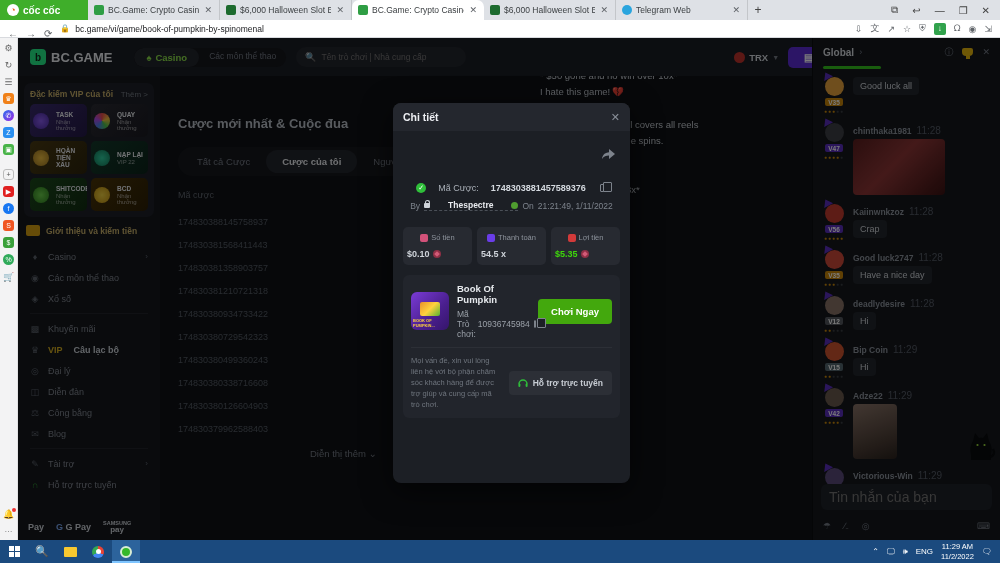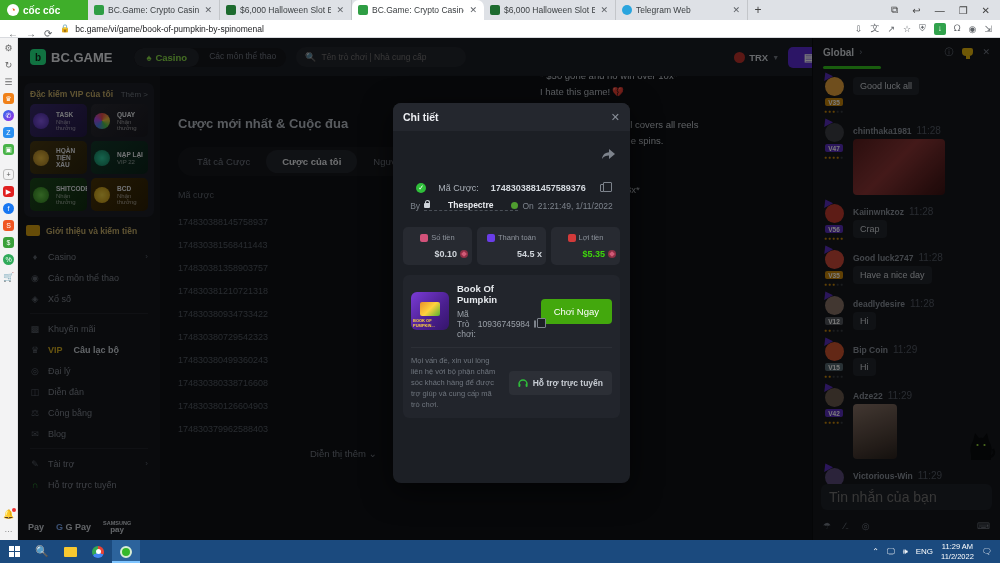--- a/index.html
+++ b/index.html
@@ -140,36 +140,36 @@
   .copyic::after { content:""; position:absolute; left:2px; top:-3px; width:7px; height:8px;
     border:1px solid #7d838c; border-radius:1px; background:#1c1f25; }
   .m-byline { text-align:center; margin-top:7px; color:#7d838c; font-size:8.5px;
     display:flex; justify-content:center; align-items:center; gap:4px; }
   .m-user { color:#e8eaee; font-weight:bold; border-bottom:1px dashed #4a4f57; display:flex; align-items:center; gap:18px;}
   .lockic { display:inline-block; width:6px; height:5px; background:#cfd4da; border-radius:1px; position:relative; }
   .lockic::before { content:""; position:absolute; left:1px; top:-3px; width:3px; height:3px;
     border:1px solid #cfd4da; border-bottom:none; border-radius:3px 3px 0 0; }
   .turtle { width:7px; height:7px; border-radius:50%; background:#4f9d2f; display:inline-block; }
   .stats { display:flex; gap:5px; margin:16px 10px 0; }
-  .stat { flex:1; background:#272a31; border-radius:5px; padding:6px 4px; text-align:right; }
+  .stat { flex:1; background:#272a31; border-radius:5px; padding:6px 4px; text-align:left; }
   .stat .lab { display:flex; justify-content:center; align-items:center; gap:3px; color:#8d939c; font-size:7.5px; }
   .stat .val { margin-top:7px; color:#cfd4da; font-size:9px; font-weight:bold; }
   .stat .val.green { color:#3ed70b; }
   .sic { width:8px; height:8px; border-radius:2px; display:inline-block; }
   .gamebox { margin:10px 10px 0; background:#22252c; border-radius:6px; padding:8px; }
   .gamerow { display:flex; align-items:center; gap:8px; }
   .thumb { width:38px; height:38px; border-radius:6px; flex:none;
     background:linear-gradient(135deg,#7a3bd6,#4a1f8e 60%,#35156b);
     display:flex; flex-direction:column; justify-content:flex-end; padding:2px; }
   .thumb i { font-style:normal; color:#ffd23e; font-size:4px; font-weight:bold; }
   .thumb .book { width:20px; height:14px; margin:2px auto; background:linear-gradient(135deg,#e8912b,#ffd23e 50%,#53b332); border-radius:2px; }
   .ginfo { flex:1; min-width:0; }
   .gtitle { color:#e6e9ed; font-size:9.5px; font-weight:bold; }
   .gid { color:#9aa0a8; font-size:8.5px; margin-top:4px; display:flex; align-items:center; gap:2px;}
-  .playbtn { background:#43a80d; color:#fff; font-size:9.5px; font-weight:normal; border-radius:4px;
+  .playbtn { background:#43a80d; color:#fff; font-size:9.5px; font-weight:bold; border-radius:4px;
     padding:7px 13px; flex:none; }
   .gsep { height:1px; background:#2c2f36; margin:8px 0; }
   .supportrow { display:flex; gap:8px; align-items:center; }
   .suptext { color:#6f757e; font-size:7.5px; line-height:1.45; flex:1; }
   .supbtn { background:#2c2f36; border-radius:4px; color:#c7ccd3; font-size:8.5px; font-weight:bold;
     padding:7px 9px; display:flex; align-items:center; gap:5px; flex:none; }
 
   
   #chat { position:absolute; right:0; top:0; width:188px; height:100%; background:#15181d; z-index:1;
     border-left:1px solid #0b0d10; }

